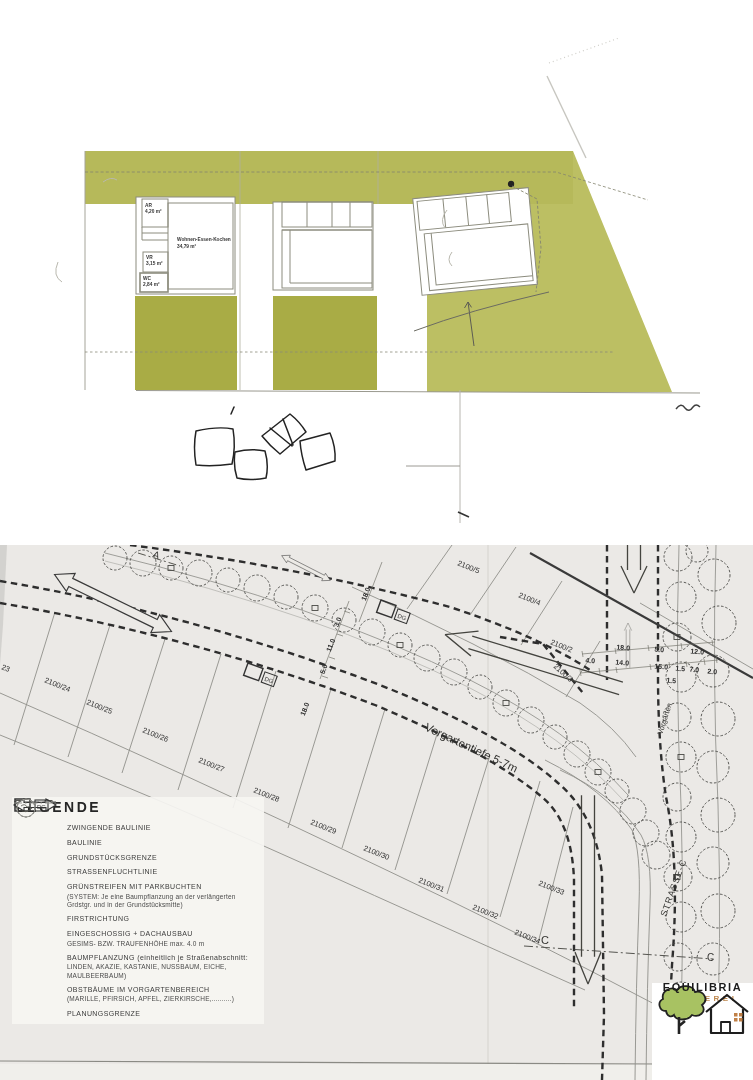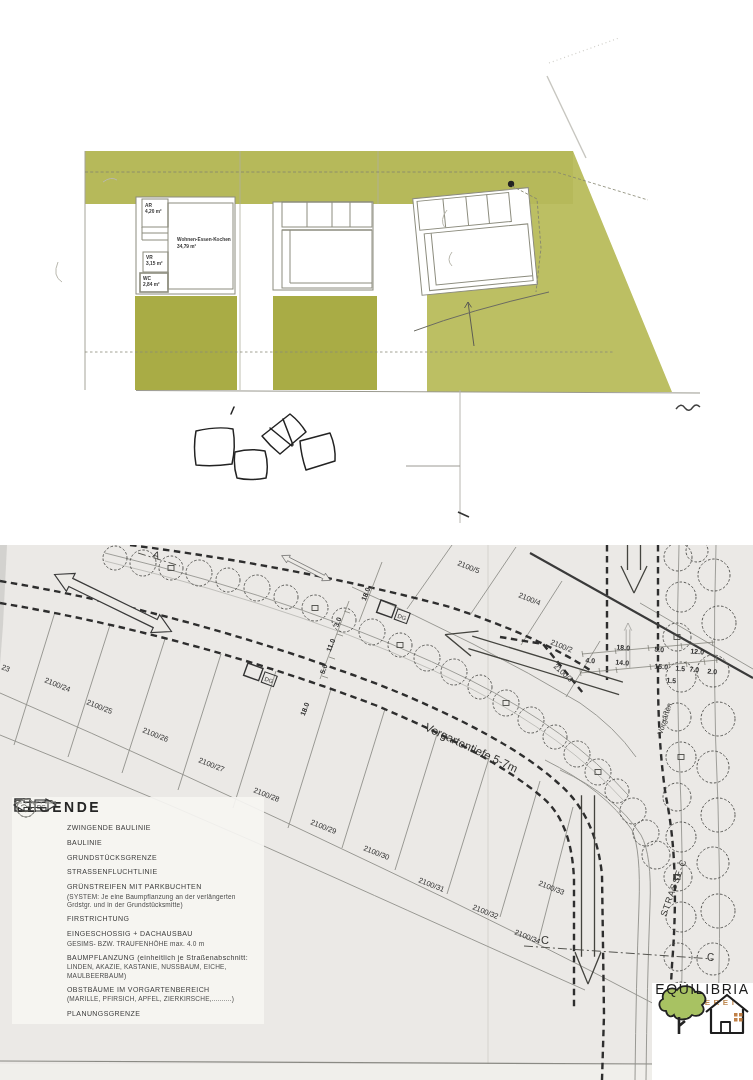--- a/index.html
+++ b/index.html
@@ -12,21 +12,21 @@
   .legend{position:absolute;left:12px;top:797px;width:252px;background:rgba(246,245,242,0.92);
           color:#2e2e2e;}
   .legend-title{font-size:14px;font-weight:700;letter-spacing:2.5px;color:#262626;margin:2px 0 9px 4px;transform:scaleY(1.05);}
   .lrow{display:flex;align-items:flex-start;margin:0 0 6px 0;}
   .lrow .sym{flex:0 0 52px;padding-left:3px;padding-top:1px;}
   .lrow .lab{font-size:7px;letter-spacing:0.4px;color:#3a3a3a;line-height:1.25;}
   .lrow .sub{font-size:6.5px;letter-spacing:0.2px;color:#4a4a4a;margin-top:1px;max-width:185px;}
 
   
   .logo{position:absolute;left:652px;top:983px;width:101px;height:97px;background:#ffffff;text-align:center;}
-  .logo-name{font-size:14px;font-weight:400;letter-spacing:1.6px;color:#1c1c1c;margin-top:-2px;transform:scaleY(1.05);}
+  .logo-name{font-size:11px;font-weight:700;letter-spacing:1.6px;color:#1c1c1c;margin-top:-2px;transform:scaleY(1.05);}
   .logo-tag{font-size:8px;font-weight:700;letter-spacing:3.5px;color:#bf8a52;margin-top:1px;}
 </style>
 </head>
 <body>
 
 <div class="stage">
 
   <svg width="753" height="545" viewBox="0 0 753 545">
 
     <g fill="none">

